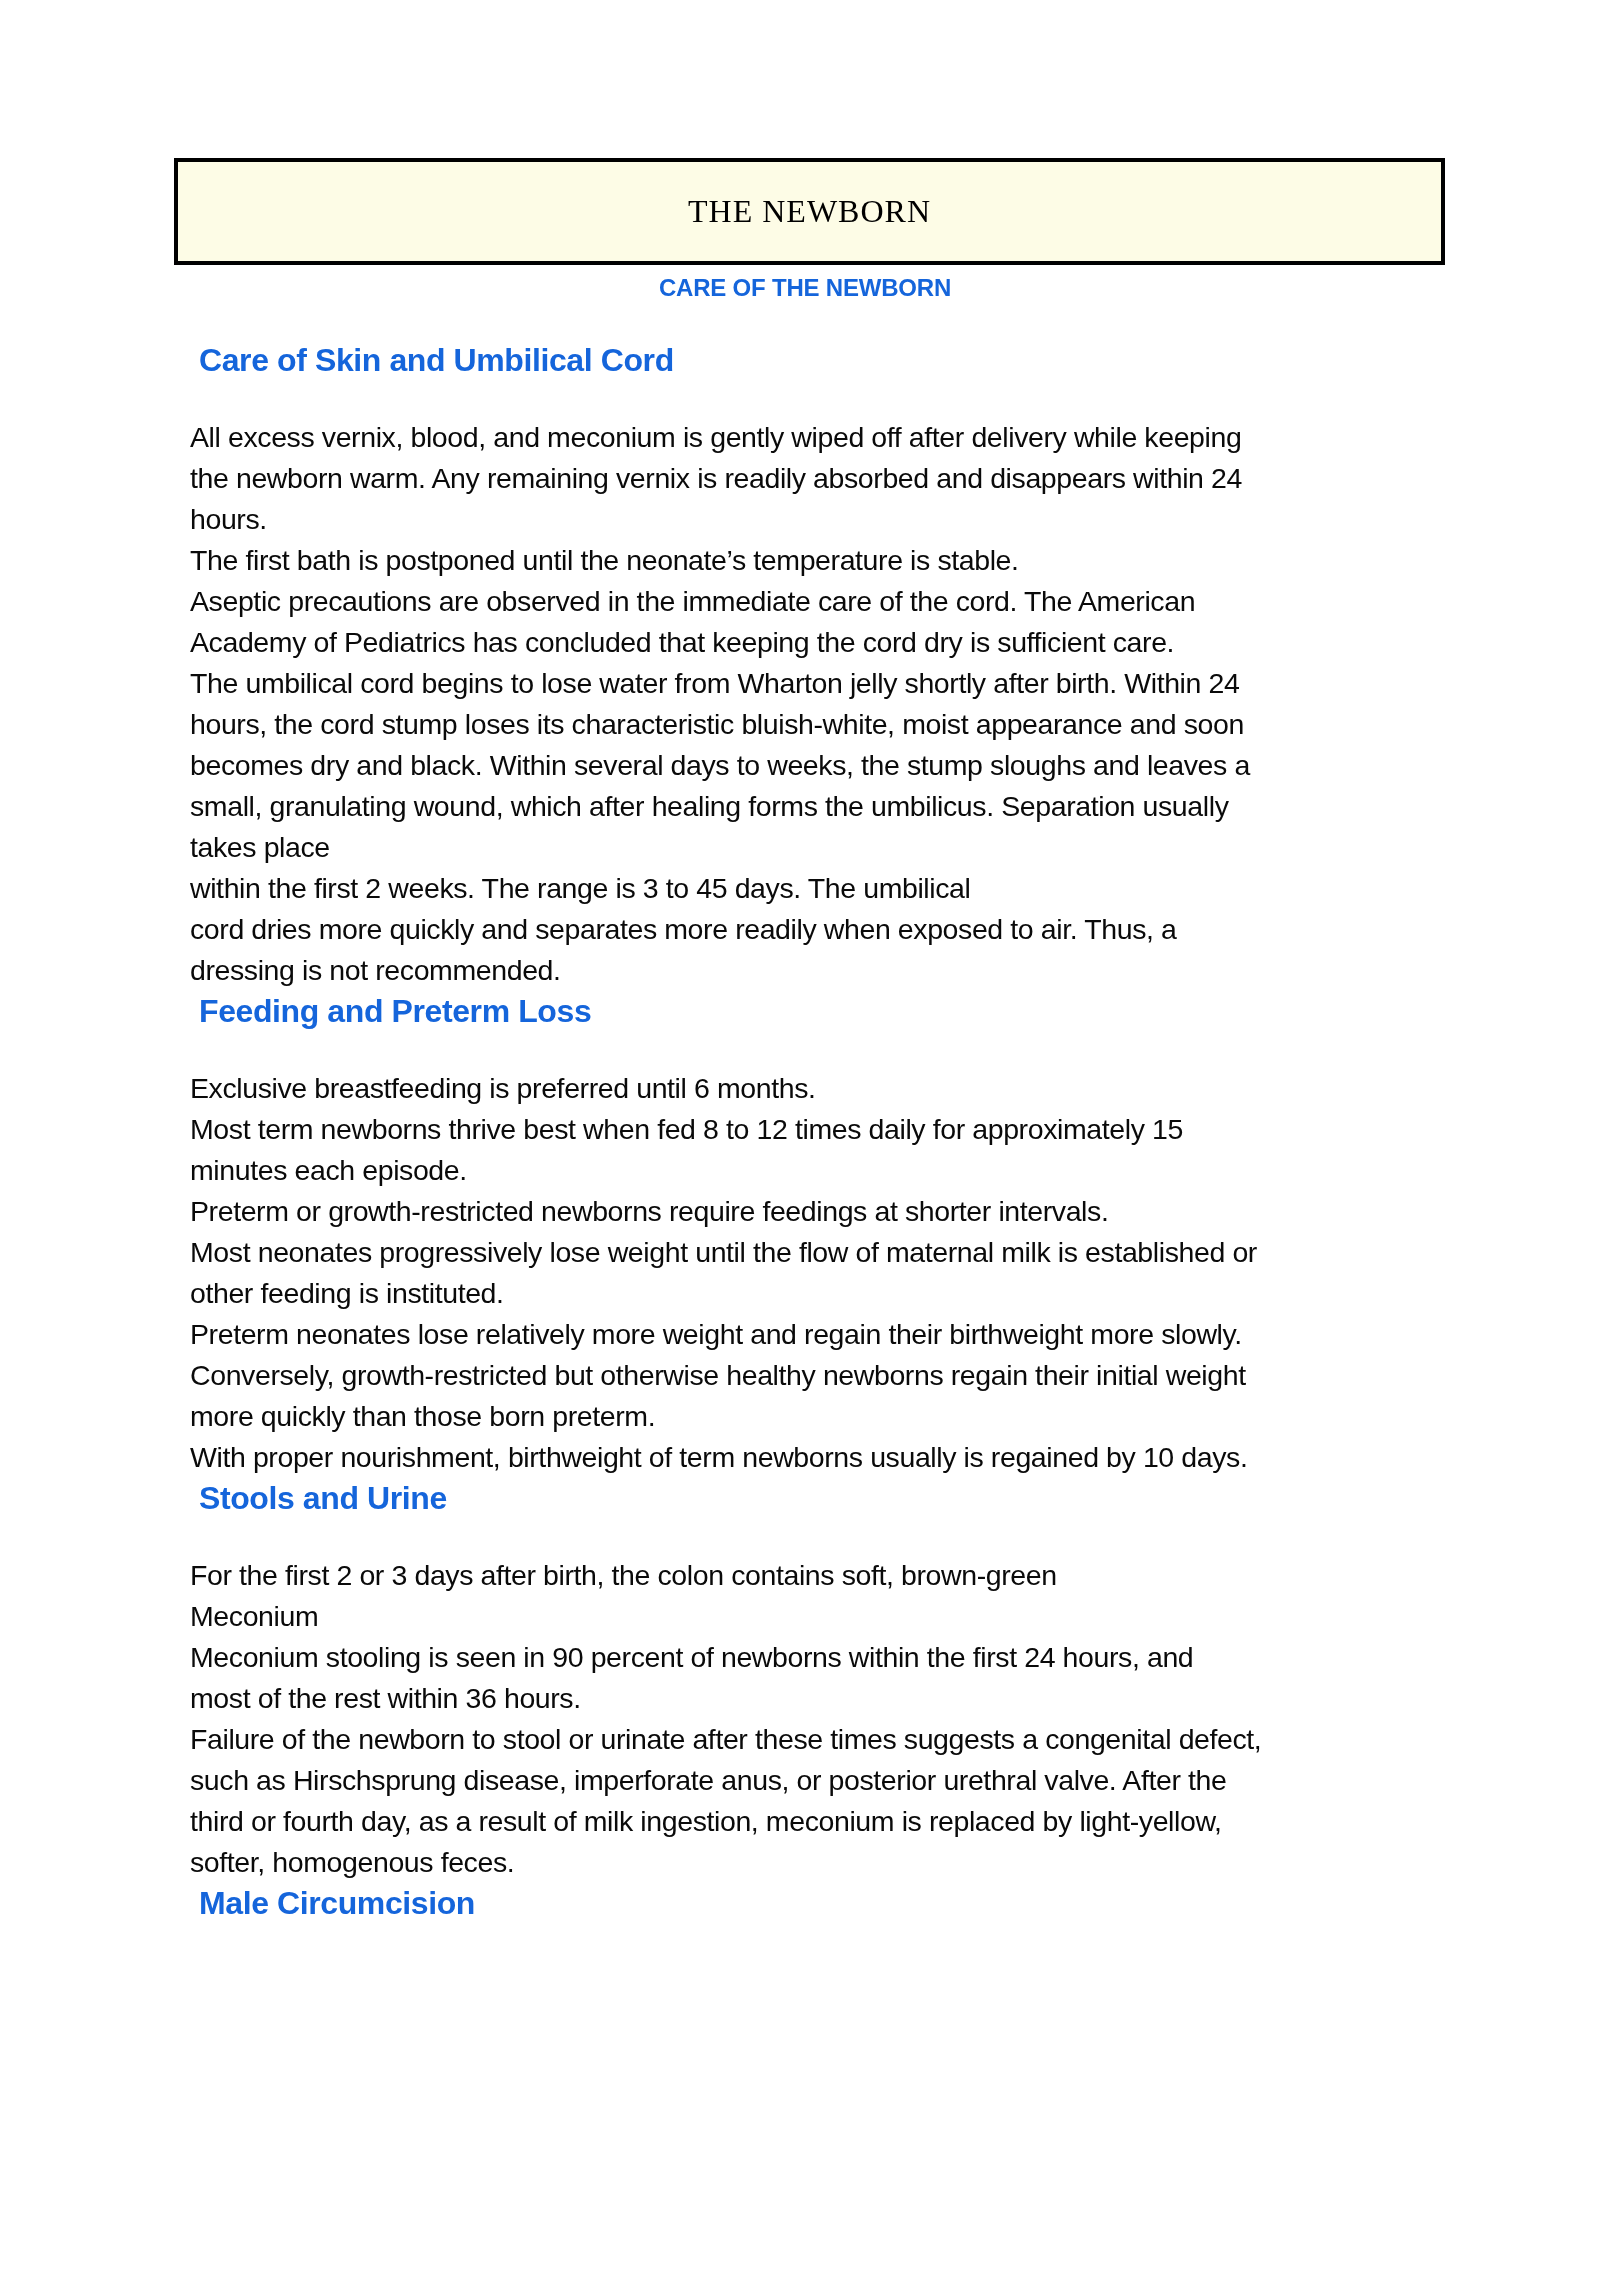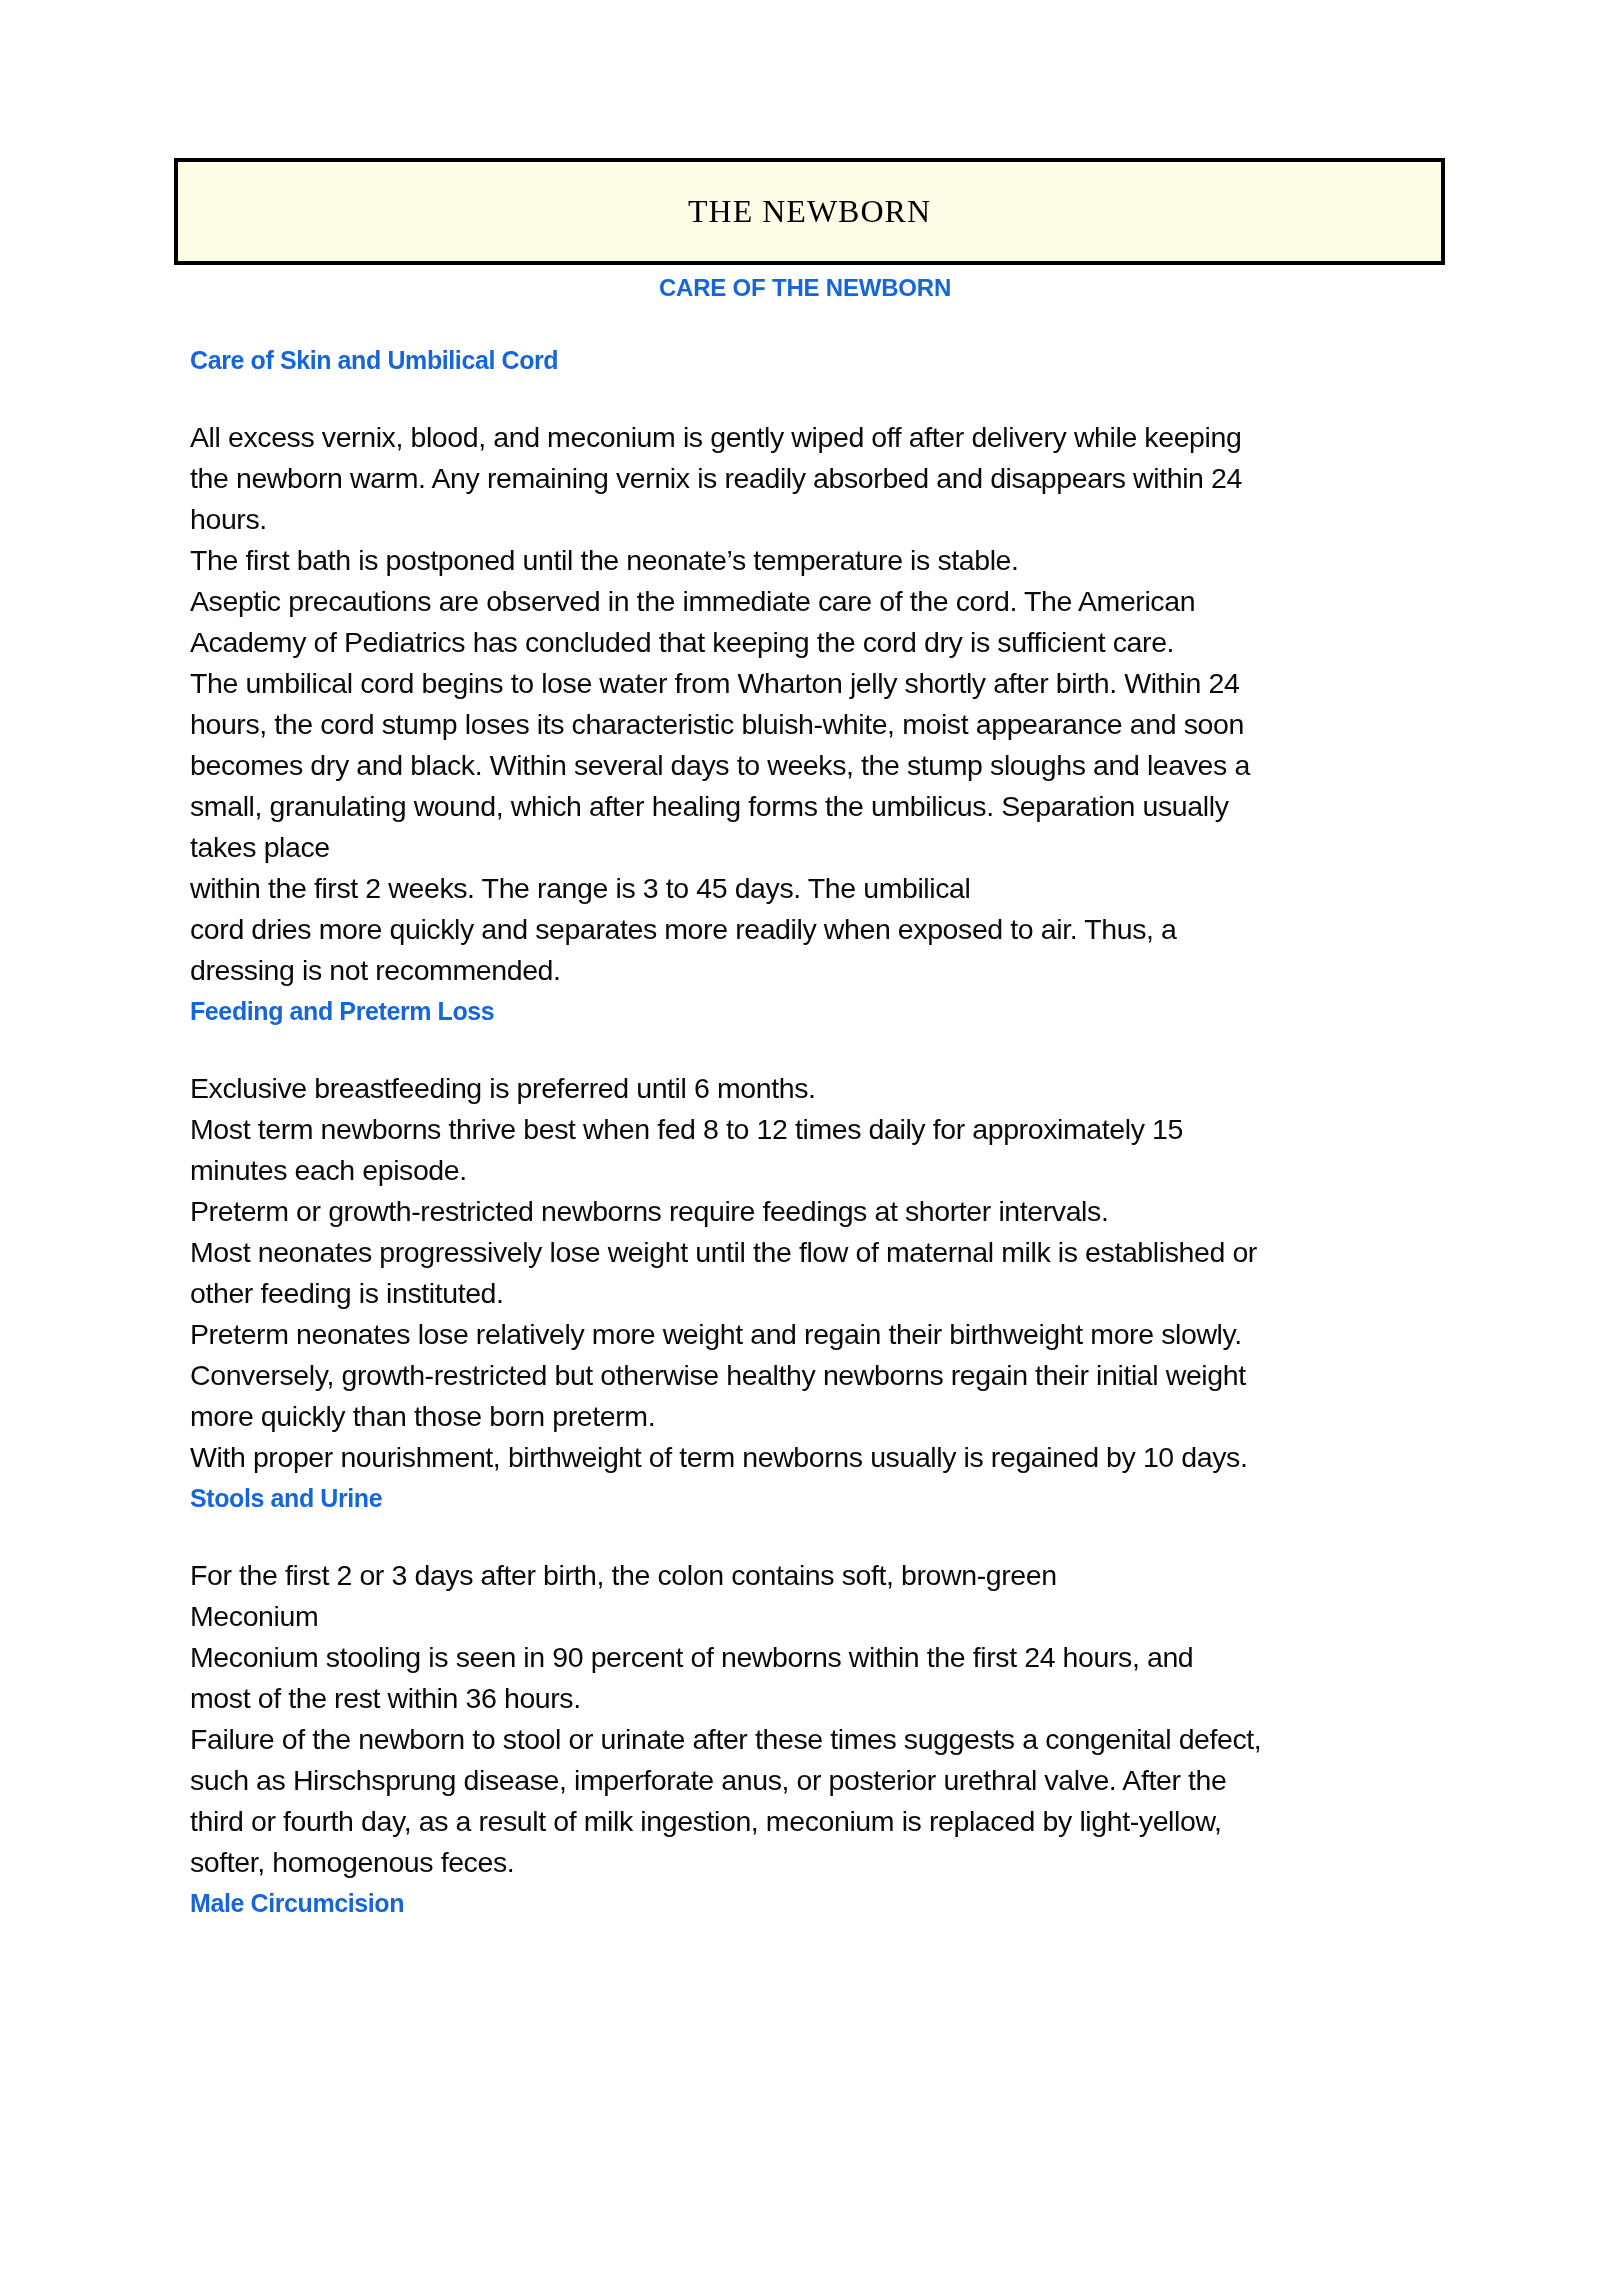--- a/index.html
+++ b/index.html
@@ -49,22 +49,23 @@
     left: 190px;
     top: 340px;
     width: 1382px;
     font-size: 28.5px;
     line-height: 41px;
     letter-spacing: -0.4px;
   }
   .section-heading {
     color: #1565db;
     font-weight: bold;
-    font-size: 25px;
+    font-size: 32px;
     line-height: 41px;
+    margin-left: 9px;
   }
   .section-body {
     white-space: pre-line;
     color: #0a0a0a;
     margin-top: 36px;
   }
   .page-number {
     position: absolute;
     left: 0;
     top: 2189px;

